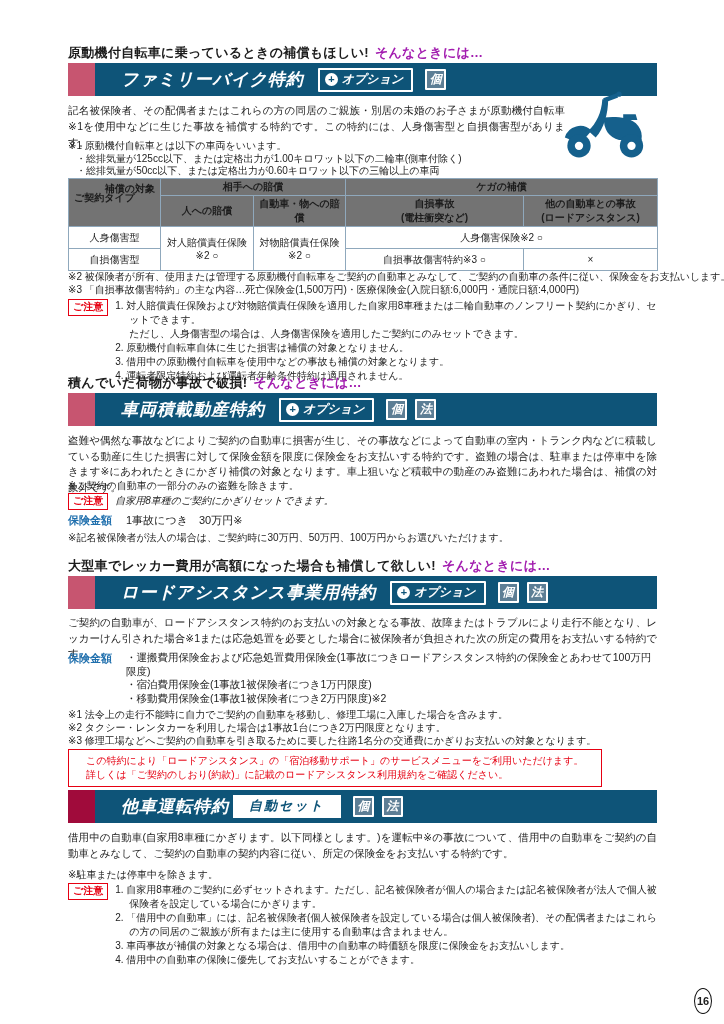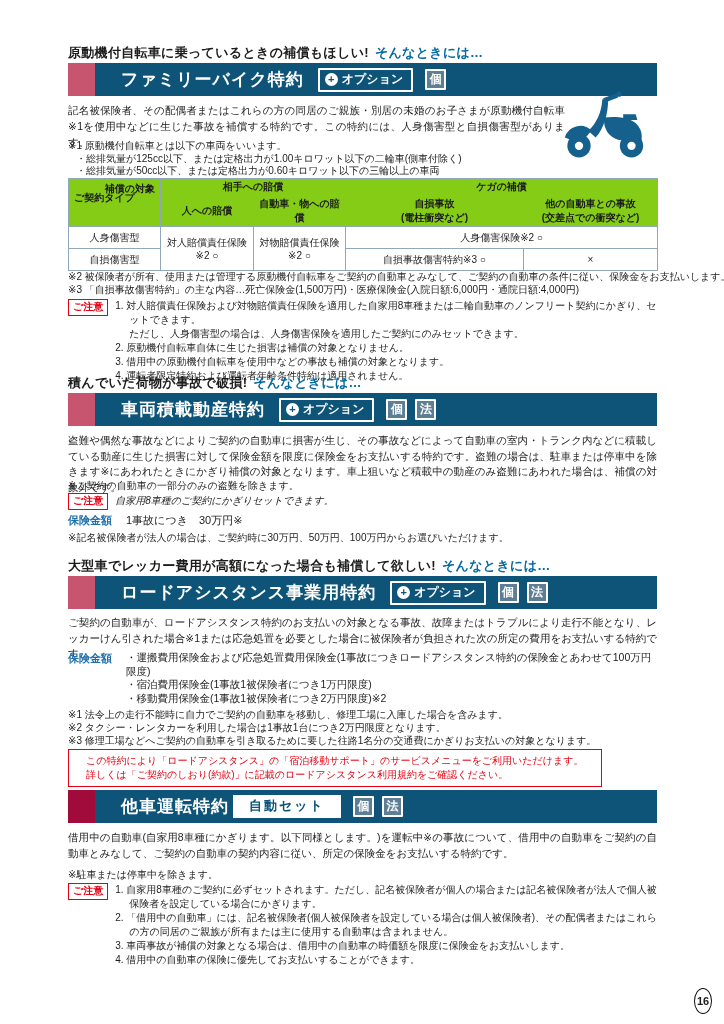--- a/index.html
+++ b/index.html
@@ -3,23 +3,23 @@
 <meta charset="utf-8">
 <style>
   * { margin:0; padding:0; box-sizing:border-box; }
   html,body { width:724px; background:#fff; }
   body { font-family:"Liberation Sans","DejaVu Sans",sans-serif; color:#1c1c1c; }
   .page { position:relative; width:724px; height:1024px; background:#fff; overflow:hidden; }
   .content { position:absolute; left:68px; top:0; width:589px; height:100%; }
   .abs { position:absolute; }
 
   .headline { font-size:13px; font-weight:bold; letter-spacing:.3px; white-space:nowrap; }
-  .headline .red { color:#0369a1; margin-left:6px; }
-
-  .bar { width:589px; height:33px; background:#0e5478; display:flex; align-items:center; }
+  .headline .red { color:#a21caf; margin-left:6px; }
+
+  .bar { width:589px; height:33px; background:#0e5478; display:flex; align-items:center;font-style:italic; }
   .accent { width:27px; height:33px; flex:0 0 27px; }
   .accent.pink { background:#c75570; }
   .accent.crimson { background:#a00b3b; }
   .bar-title { color:#fff; font-weight:bold; font-size:17px; margin-left:26px; letter-spacing:1px; white-space:nowrap; }
   .badge-option { display:flex; align-items:center; gap:4px; border:2px solid #fff; background:#0e5478; color:#fff; font-size:12px; font-weight:bold; padding:1px 8px 2px 5px; margin-left:14px; border-radius:1px; white-space:nowrap; }
   .plus-icon { width:13px; height:13px; border-radius:50%; background:#fff; color:#0e5478; font-size:11px; font-weight:bold; line-height:13px; text-align:center; }
   .badge-sq { width:21px; height:21px; border:2px solid #fff; background:#5d7e95; color:#fff; font-size:12px; font-weight:bold; display:flex; align-items:center; justify-content:center; margin-left:12px; border-radius:1px; }
   .badge-sq.second { margin-left:8px; }
   .badge-auto { background:#fff; color:#0e5478; font-size:13px; font-weight:bold; padding:2px 16px 3px; margin-left:4px; letter-spacing:2px; white-space:nowrap; }
 
@@ -35,21 +35,21 @@
 
   .amount { display:flex; gap:14px; font-size:11px; align-items:flex-start; }
   .amount-label { color:#1f6fad; font-weight:bold; flex:0 0 auto; font-size:11px; }
   .amount-value { font-size:11px; }
   .amount-items { font-size:10.5px; line-height:13.5px; }
 
   .infobox { border:1.5px solid #e60012; color:#e60012; font-size:10px; line-height:14px; padding:4px 17px; white-space:pre-line; width:fit-content; max-width:589px; }
 
   .ct { border-collapse:collapse; table-layout:fixed; width:589px; font-size:10px; }
   .ct th, .ct td { border:1px solid #8fa8bc; text-align:center; vertical-align:middle; padding:1px 2px; }
-  .ct th { background:#84cc16; font-weight:bold; }
+  .ct th { background:#737373; font-weight:bold; }
   .ct .r1 { height:16px; }
   .ct .r2 { height:30px; }
   .ct .rd { height:22px; }
   .pre { white-space:pre-line; }
   .diag { position:relative; background-color:#cfdeeb; background-image:linear-gradient(to bottom right, #cfdeeb 49.5%, #8fa8bc 49.5%, #8fa8bc 50.5%, #cfdeeb 50.5%); }
   .diag-top { position:absolute; top:3px; right:5px; font-size:10px; font-weight:bold; }
   .diag-bottom { position:absolute; bottom:21px; left:5px; font-size:10px; font-weight:bold; }
 
   .pagenum { position:absolute; left:694px; top:988px; width:18px; height:26px; border:1.5px solid #111; border-radius:50%; display:flex; align-items:center; justify-content:center; font-size:11px; font-weight:bold; }
 </style>
@@ -114,21 +114,21 @@
           </th>
           <th colspan="2">相手への賠償</th>
           <th colspan="2">ケガの補償</th>
         </tr>
         <tr class="r2">
           <th>人への賠償</th>
           <th>自動車・物への賠償</th>
           <th class="pre">自損事故
 (電柱衝突など)</th>
           <th class="pre">他の自動車との事故
-(交差点での衝突など)</th>
+(ロードアシスタンス)</th>
         </tr>
         <tr class="rd">
           <td>人身傷害型</td>
           <td rowspan="2">対人賠償責任保険※2 ○</td>
           <td rowspan="2">対物賠償責任保険※2 ○</td>
           <td colspan="2">人身傷害保険※2 ○</td>
         </tr>
         <tr class="rd">
           <td>自損傷害型</td>
           <td>自損事故傷害特約※3 ○</td>

